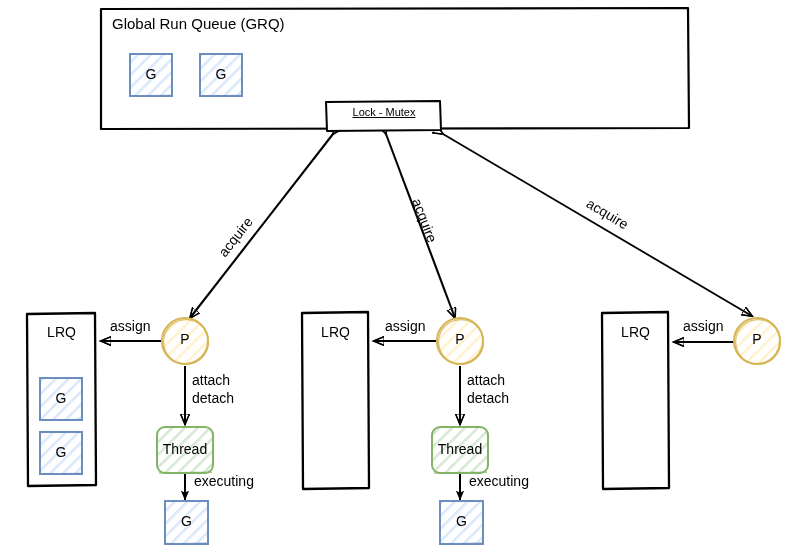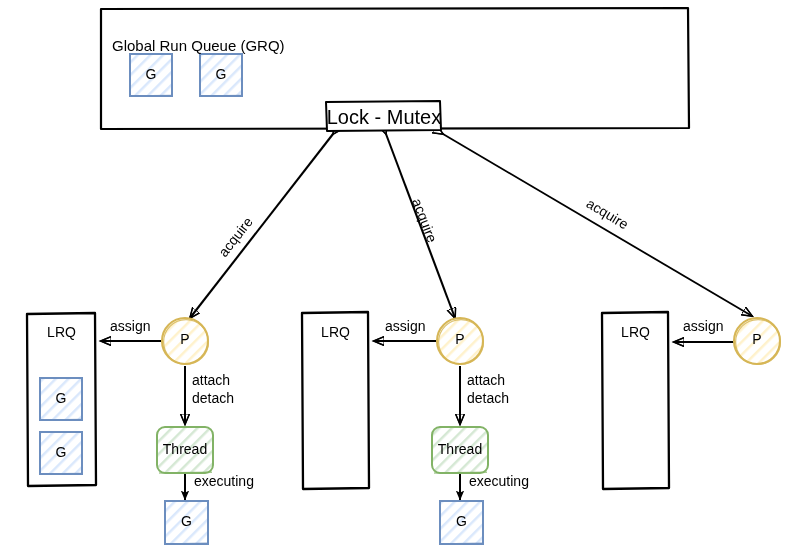--- a/index.html
+++ b/index.html
@@ -162,26 +162,26 @@
     </g>
     <g>
       <line x1="734" y1="342" x2="674" y2="342" stroke="#000000" stroke-width="2.1" marker-end="url(#arrowOpen)"></line>
     </g>
     <g>
       <circle cx="757" cy="341" r="23" fill="url(#hatch-yellow)" stroke="#d6b656" stroke-width="2.1"></circle>
       <circle cx="758" cy="342" r="22.4" fill="none" stroke="#d6b656" stroke-width="1.3" opacity="0.85"></circle>
     </g>
   </svg>
 
-  <div class="lbl" style="left:112px; top:15px; font-size:15px;margin-top:22px;">Global Run Queue (GRQ)</div>
+  <div class="lbl" style="left:112px; top:15px; font-size:15px;">Global Run Queue (GRQ)</div>
 
   <div class="node-text" style="left:130px; top:66px; width:42px;">G</div>
   <div class="node-text" style="left:200px; top:66px; width:42px;">G</div>
 
-  <div class="node-text" style="left:326px; top:106px; width:116px; font-size:20px;">Lock - Mutex</div>
+  <div class="node-text" style="left:326px; top:106px; width:116px; font-size:11px;text-decoration:underline;">Lock - Mutex</div>
 
   <div class="lbl rot" style="left:215px; top:250px; transform: rotate(-52deg);">acquire</div>
   <div class="lbl rot" style="left:424px; top:196px; transform: rotate(69deg);">acquire</div>
   <div class="lbl rot" style="left:592px; top:195px; transform: rotate(31deg);">acquire</div>
 
   <div class="node-text" style="left:27px; top:324px; width:69px;">LRQ</div>
   <div class="node-text" style="left:40px; top:390px; width:42px;">G</div>
   <div class="node-text" style="left:40px; top:444px; width:42px;">G</div>
   <div class="lbl" style="left:110px; top:318px;">assign</div>
   <div class="node-text" style="left:162px; top:331px; width:46px;">P</div>

